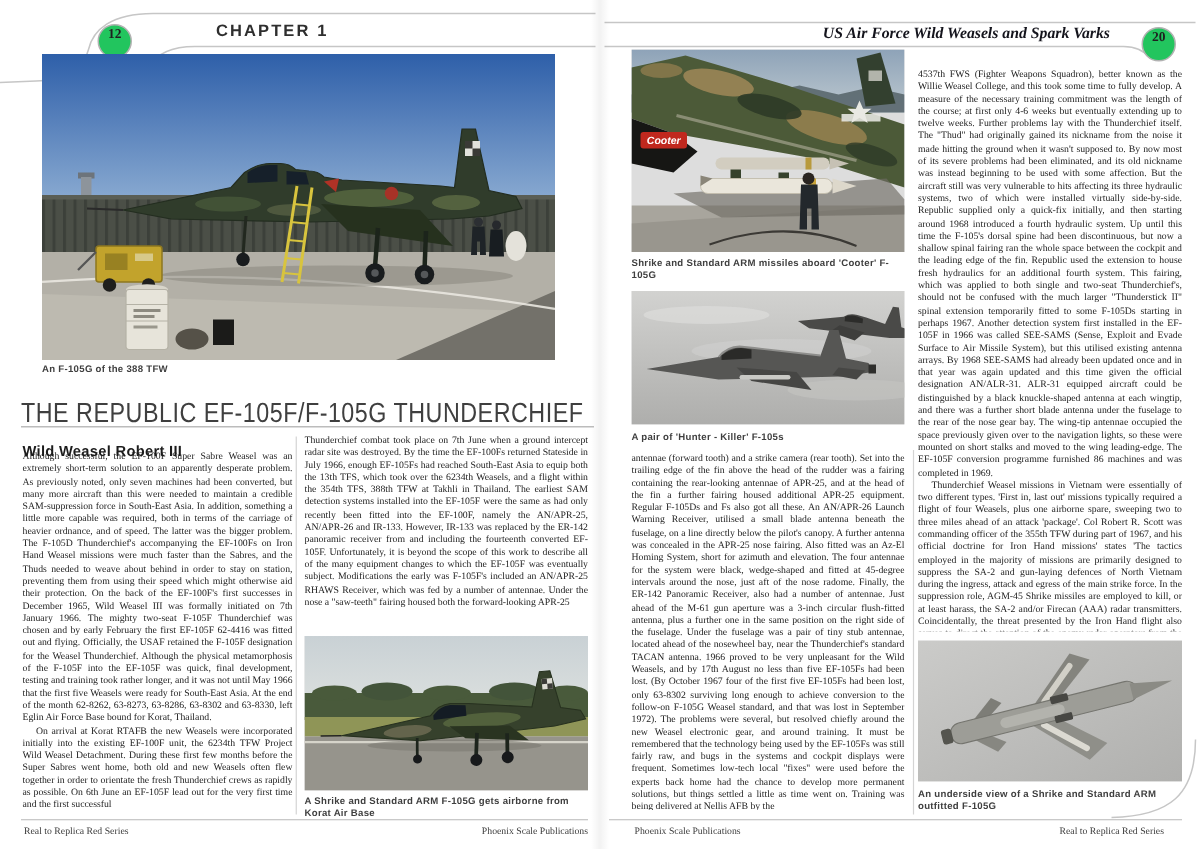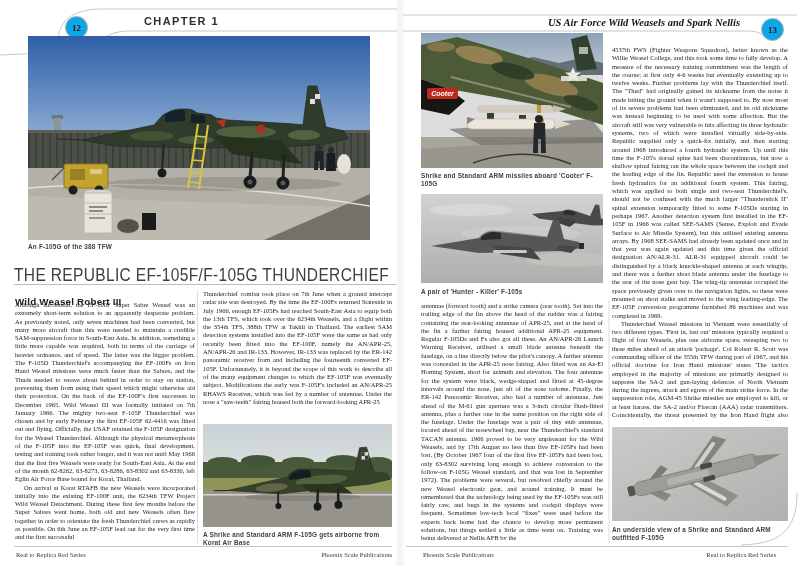--- a/index.html
+++ b/index.html
@@ -10,21 +10,21 @@
     -webkit-font-smoothing:antialiased;
   }
   .abs{position:absolute;}
   
   .spine{left:394px;top:0;width:12px;height:566px;
     background:linear-gradient(90deg,rgba(0,0,0,0) 0%,rgba(0,0,0,0.05) 50%,rgba(0,0,0,0) 100%);}
   
   #deco{left:0;top:0;width:800px;height:566px;pointer-events:none;}
   
   .tab{width:23px;height:23px;border:1px solid #b2b2b2;border-radius:50%;
-    background:#0ea5e9;display:flex;align-items:center;justify-content:center;
+    background:#22c55e;display:flex;align-items:flex-start;justify-content:center;
     font:bold 9px "Liberation Serif",serif;color:#1f1f1f;box-sizing:border-box;}
   #tab-left{left:65px;top:16px;}
   #tab-right{left:761px;top:18px;}
   .chapter{left:144px;top:15px;font-size:11px;font-weight:bold;
     letter-spacing:1.4px;color:#2e2e2e;}
   .rp-header{right:60px;top:17px;font-family:"Liberation Serif",serif;
     font-style:italic;font-weight:bold;font-size:10.5px;color:#14141c;}
   
   figure{margin:0;}
   .photo{display:block;background:#ddd;}
@@ -76,23 +76,23 @@
   <path d="M 14 546.5 H 392 M 406 546.5 H 788" stroke="#b8b8b8" stroke-width="0.8" fill="none"></path>
   <path d="M 197.5 291 V 543 M 609 300 V 543" stroke="#d4d4d4" stroke-width="0.8" fill="none"></path>
 </svg>
 
 <div class="abs spine"></div>
 
 <div class="abs tab" id="tab-left">
   <span>12</span>
 </div>
 <div class="abs chapter">CHAPTER 1</div>
-<div class="abs rp-header">US Air Force Wild Weasels and Spark Nellis</div>
+<div class="abs rp-header">US Air Force Wild Weasels and Spark Varks</div>
 <div class="abs tab" id="tab-right">
-  <span>13</span>
+  <span>20</span>
 </div>
 
 <figure class="abs" id="photoA">
   <svg class="photo" width="342" height="204" viewBox="0 0 342 204">
     <defs>
       <linearGradient id="skyA" x1="0" y1="0" x2="0" y2="1">
         <stop offset="0" stop-color="#2e5fa9"></stop>
           <stop offset="1" stop-color="#9cb9d9"></stop>
       </linearGradient>
       <pattern id="wallA" width="7" height="36" patternUnits="userSpaceOnUse">

